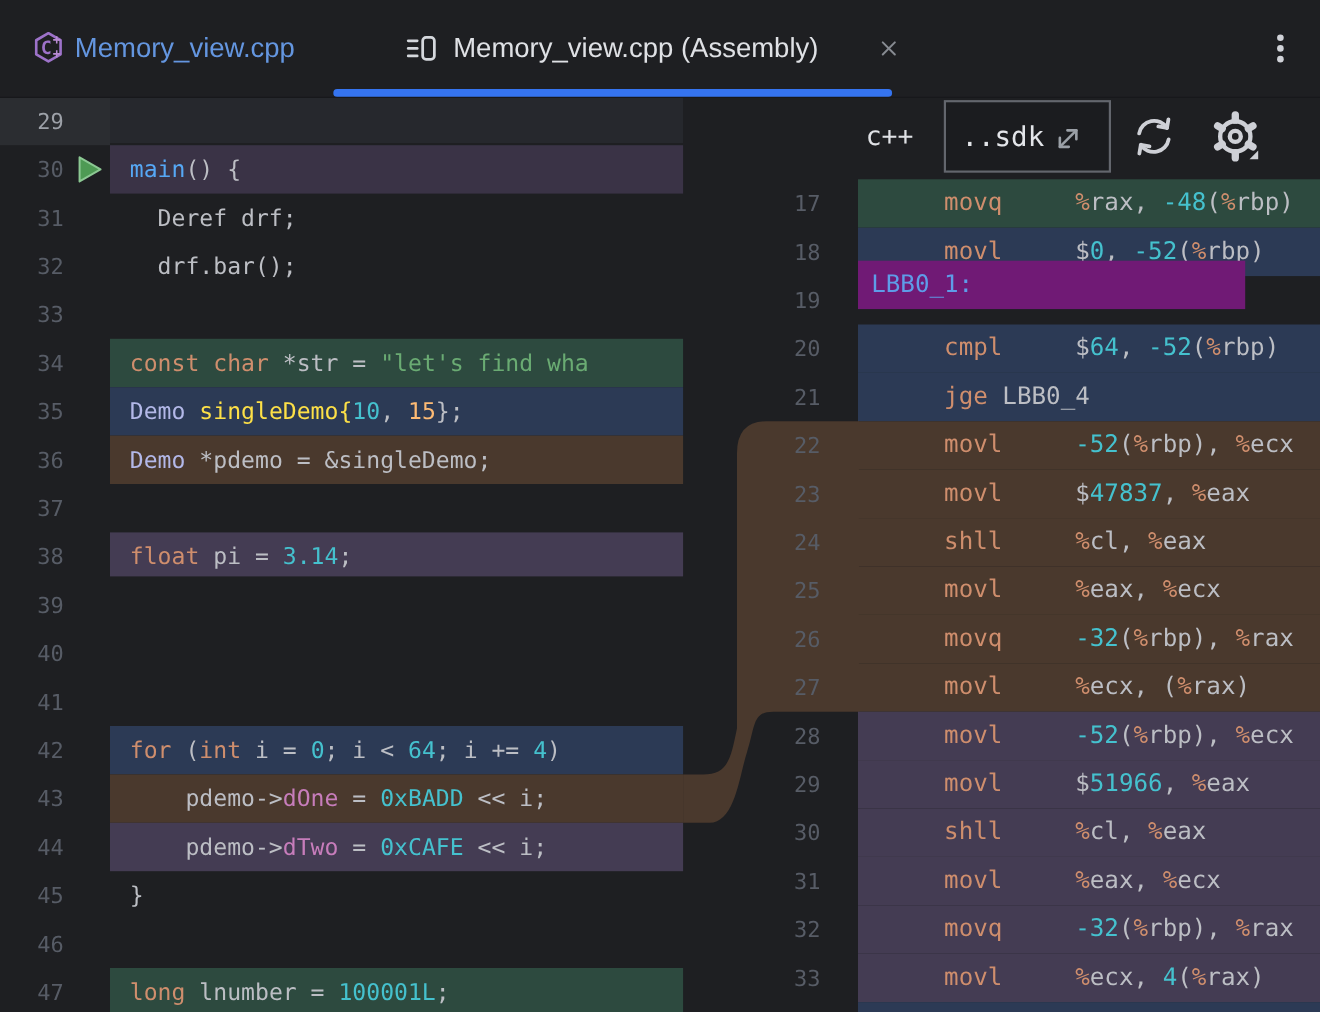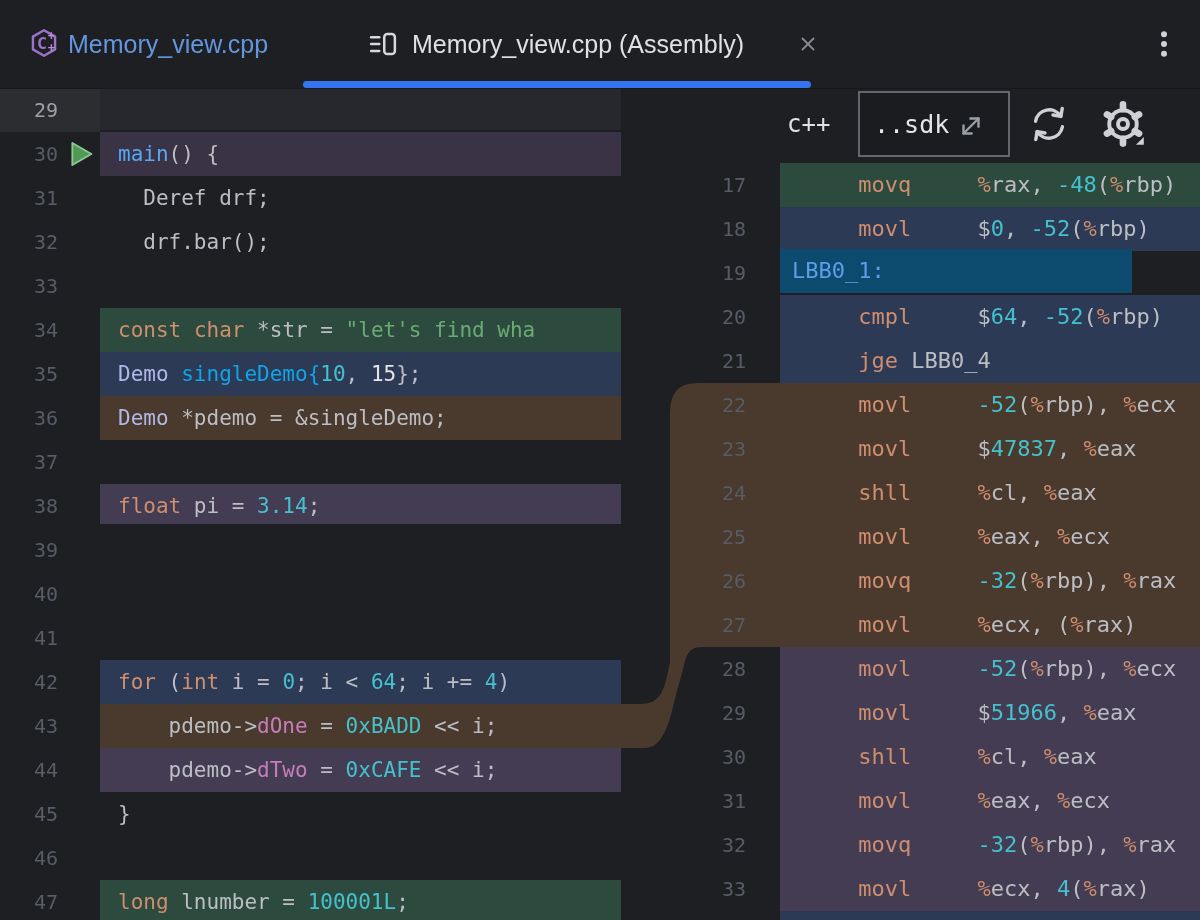--- a/index.html
+++ b/index.html
@@ -52,21 +52,21 @@
       <div class="lnum" style="left: -12px; top: 220px; width: 70px;">32</div>
       <div class="crow" style="left: 100px; top: 264px; width: 521px; height: 44px;">
         <div class="codeline" style="left: 18px; font-size: 21px;"></div>
       </div>
       <div class="lnum" style="left: -12px; top: 264px; width: 70px;">33</div>
       <div class="crow" style="left: 100px; top: 308px; width: 521px; height: 44px; background: rgb(45, 74, 63);">
         <div class="codeline" style="left: 18px; font-size: 21px;"><span style="color: rgb(207, 142, 109);">const</span><span style="color: rgb(188, 190, 196);"> </span><span style="color: rgb(207, 142, 109);">char</span><span style="color: rgb(188, 190, 196);"> *str = </span><span style="color: rgb(106, 171, 115);">"let's find wha</span></div>
       </div>
       <div class="lnum" style="left: -12px; top: 308px; width: 70px;">34</div>
       <div class="crow" style="left: 100px; top: 352px; width: 521px; height: 44px; background: rgb(44, 58, 85);">
-        <div class="codeline" style="left: 18px; font-size: 21px;"><span style="color: rgb(179, 184, 232);">Demo</span><span style="color: #0ea5e9;"> singleDemo{</span><span style="color: rgb(69, 193, 206);">10</span><span style="color: rgb(188, 190, 196);">, </span><span style="color: #e5e5e5;">15</span><span style="color: rgb(188, 190, 196);">};</span></div>
+        <div class="codeline" style="left: 18px; font-size: 21px;"><span style="color: rgb(179, 184, 232);">Demo</span><span style="color: #fde047;"> singleDemo{</span><span style="color: rgb(69, 193, 206);">10</span><span style="color: rgb(188, 190, 196);">, </span><span style="color: #fdba74;">15</span><span style="color: rgb(188, 190, 196);">};</span></div>
       </div>
       <div class="lnum" style="left: -12px; top: 352px; width: 70px;">35</div>
       <div class="crow" style="left: 100px; top: 396px; width: 521px; height: 44px; background: rgb(74, 57, 45);">
         <div class="codeline" style="left: 18px; font-size: 21px;"><span style="color: rgb(179, 184, 232);">Demo</span><span style="color: rgb(188, 190, 196);"> *pdemo = &amp;singleDemo;</span></div>
       </div>
       <div class="lnum" style="left: -12px; top: 396px; width: 70px;">36</div>
       <div class="crow" style="left: 100px; top: 440px; width: 521px; height: 44px;">
         <div class="codeline" style="left: 18px; font-size: 21px;"></div>
       </div>
       <div class="lnum" style="left: -12px; top: 440px; width: 70px;">37</div>
@@ -122,21 +122,21 @@
 
   <div id="asmRows" class="abs" style="left:621px;top:0;width:579px;height:920px;z-index:3;">
       <div class="crow" style="left: 159px; top: 163px; width: 420px; height: 44px; background: rgb(45, 74, 63);">
         <div class="codeline" style="left: 12px; font-size: 22px;"><span style="color: rgb(188, 190, 196);">     </span><span style="color: rgb(207, 142, 109);">movq</span><span style="color: rgb(188, 190, 196);">     </span><span style="color: rgb(207, 142, 109);">%</span><span style="color: rgb(188, 190, 196);">rax, </span><span style="color: rgb(69, 193, 206);">-48</span><span style="color: rgb(188, 190, 196);">(</span><span style="color: rgb(207, 142, 109);">%</span><span style="color: rgb(188, 190, 196);">rbp)</span></div>
       </div>
       <div class="lnum" style="left: 55px; top: 163px; width: 70px; text-align: right;">17</div>
       <div class="crow" style="left: 159px; top: 207px; width: 420px; height: 44px; background: rgb(44, 58, 85);">
         <div class="codeline" style="left: 12px; font-size: 22px;"><span style="color: rgb(188, 190, 196);">     </span><span style="color: rgb(207, 142, 109);">movl</span><span style="color: rgb(188, 190, 196);">     $</span><span style="color: rgb(69, 193, 206);">0</span><span style="color: rgb(188, 190, 196);">, </span><span style="color: rgb(69, 193, 206);">-52</span><span style="color: rgb(188, 190, 196);">(</span><span style="color: rgb(207, 142, 109);">%</span><span style="color: rgb(188, 190, 196);">rbp)</span></div>
       </div>
       <div class="lnum" style="left: 55px; top: 207px; width: 70px;">18</div>
-      <div class="crow" style="left: 159px; top: 249px; width: 352px; height: 44px; background: #0c4a6e;">
+      <div class="crow" style="left: 159px; top: 237px; width: 352px; height: 44px; background: #701a75;">
         <div class="codeline" style="left: 12px; font-size: 22px;"><span style="color: rgb(94, 156, 232);">LBB0_1:</span></div>
       </div>
       <div class="lnum" style="left: 55px; top: 251px; width: 70px;">19</div>
       <div class="crow" style="left: 159px; top: 295px; width: 420px; height: 44px; background: rgb(44, 58, 85);">
         <div class="codeline" style="left: 12px; font-size: 22px;"><span style="color: rgb(188, 190, 196);">     </span><span style="color: rgb(207, 142, 109);">cmpl</span><span style="color: rgb(188, 190, 196);">     $</span><span style="color: rgb(69, 193, 206);">64</span><span style="color: rgb(188, 190, 196);">, </span><span style="color: rgb(69, 193, 206);">-52</span><span style="color: rgb(188, 190, 196);">(</span><span style="color: rgb(207, 142, 109);">%</span><span style="color: rgb(188, 190, 196);">rbp)</span></div>
       </div>
       <div class="lnum" style="left: 55px; top: 295px; width: 70px;">20</div>
       <div class="crow" style="left: 159px; top: 339px; width: 420px; height: 44px; background: rgb(44, 58, 85);">
         <div class="codeline" style="left: 12px; font-size: 22px; text-align: center;"><span style="color: rgb(188, 190, 196);">     </span><span style="color: rgb(207, 142, 109);">jge</span><span style="color: rgb(188, 190, 196);"> LBB0_4</span></div>
       </div>

